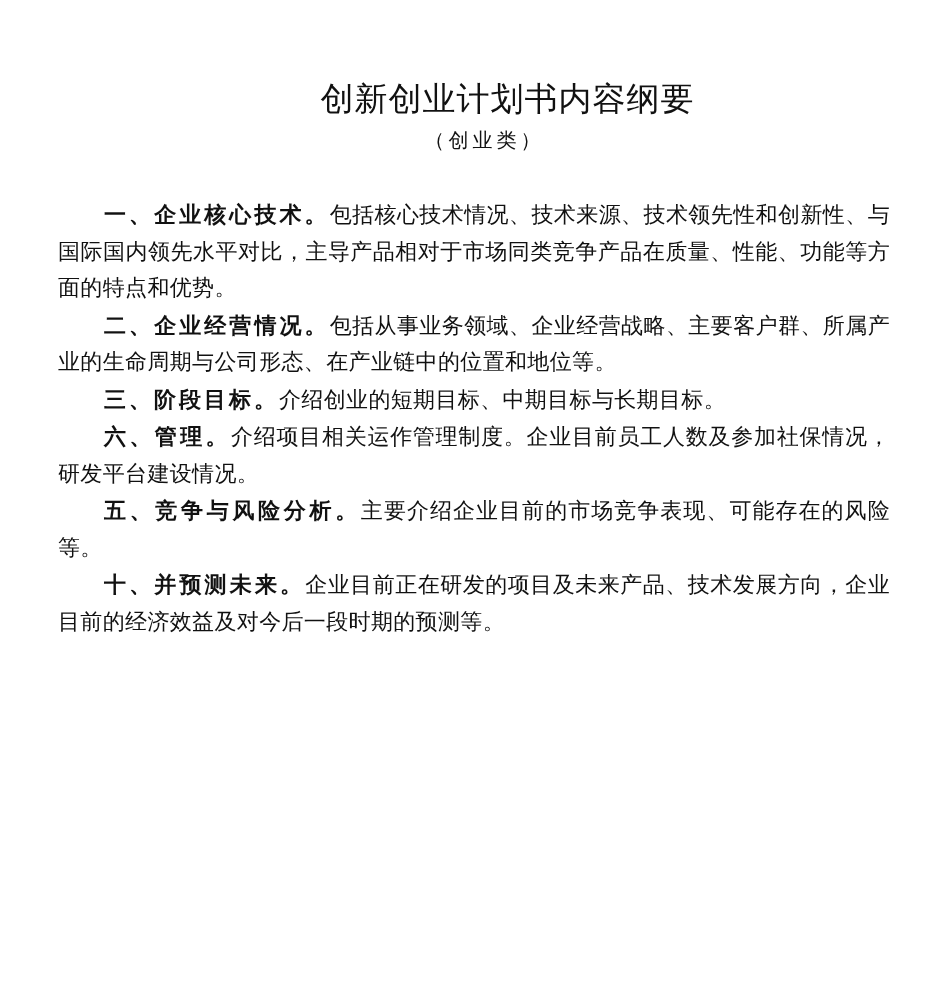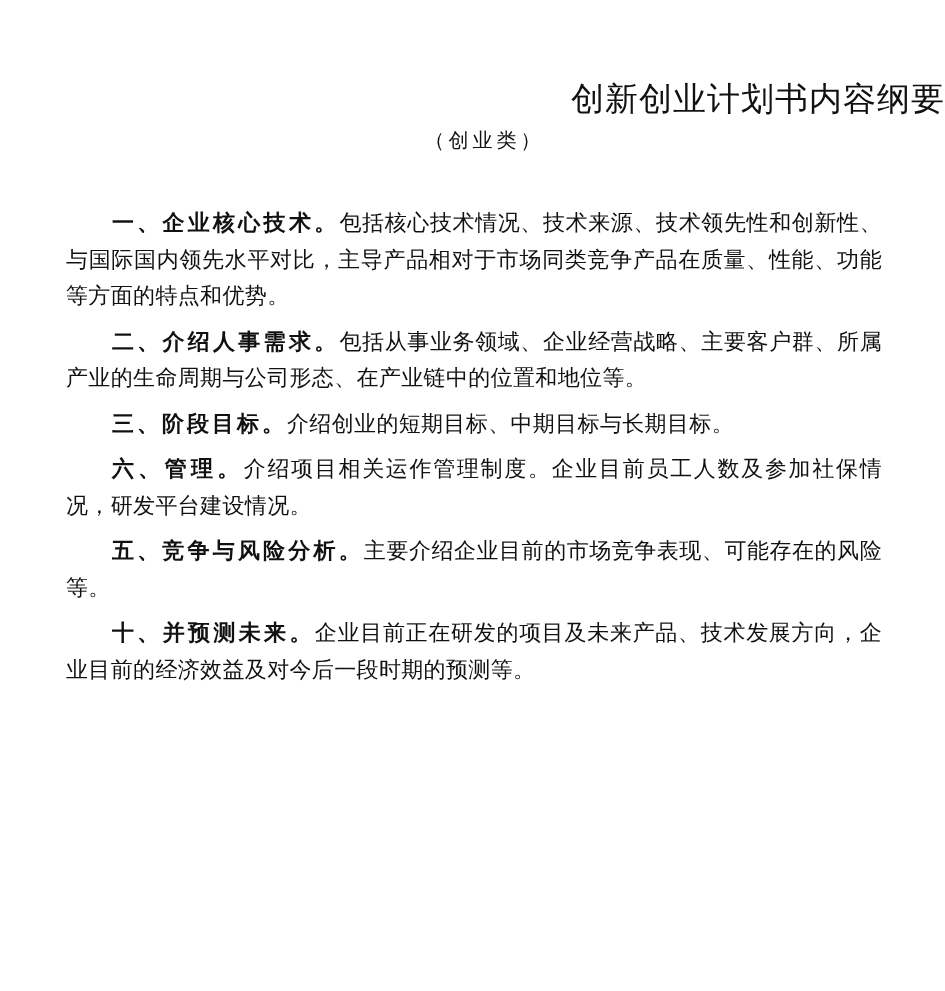--- a/index.html
+++ b/index.html
@@ -20,21 +20,21 @@
       left: 0; top: 0;
       width: 945px;
       height: 991px;
       background: #ffffff;
     }
     .title {
       position: absolute;
       left: 0;
       width: 945px;
       top: 76px;
-      text-align: right;
+      text-align: center;
       font-size: 33px;
       line-height: 46px;
       letter-spacing: 1px;
       font-weight: normal;
       margin: 0;
       padding-left: 70px;
       box-sizing: border-box;
     }
     .subtitle {
       position: absolute;
@@ -49,21 +49,21 @@
       padding-left: 24px;
       box-sizing: border-box;
     }
     .body {
       position: absolute;
       left: 58px;
       top: 196px;
       width: 832px;
     }
     .para {
-      margin: 8px;
+      margin: 0;
       font-size: 22px;
       line-height: 36.5px;
       text-indent: 46px;
       text-align: justify;
       letter-spacing: 0.35px;
     }
     .para .head {
       font-weight: bold;
       letter-spacing: 3px;
       font-family: "DejaVu Serif", "Liberation Serif", serif;
@@ -78,21 +78,21 @@
 
 <div class="page">
 
   <h1 class="title">创新创业计划书内容纲要</h1>
   <div class="subtitle">（创业类）</div>
 
   <div class="body">
 
     <p class="para"><span class="head">一、企业核心技术。</span><span>包括核心技术情况、技术来源、技术领先性和创新性、与国际国内领先水平对比，主导产品相对于市场同类竞争产品在质量、性能、功能等方面的特点和优势。</span></p>
 
-    <p class="para"><span class="head">二、介绍人事需求。</span><span>包括从事业务领域、企业经营战略、主要客户群、所属产业的生命周期与公司形态、在产业链中的位置和地位等。</span></p>
+    <p class="para"><span class="head">二、企业经营情况。</span><span>包括从事业务领域、企业经营战略、主要客户群、所属产业的生命周期与公司形态、在产业链中的位置和地位等。</span></p>
 
     <p class="para"><span class="head">三、阶段目标。</span><span>介绍创业的短期目标、中期目标与长期目标。</span></p>
 
 
     <p class="para"><span class="head">六、管理。</span><span>介绍项目相关运作管理制度。企业目前员工人数及参加社保情况，研发平台建设情况。</span></p>
 
     <p class="para"><span class="head">五、竞争与风险分析。</span><span>主要介绍企业目前的市场竞争表现、可能存在的风险等。</span></p>
 
 
 

